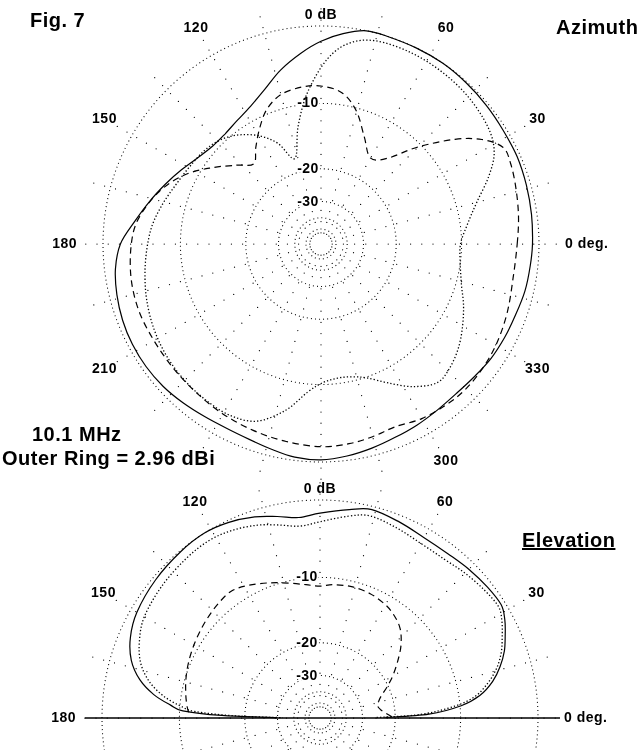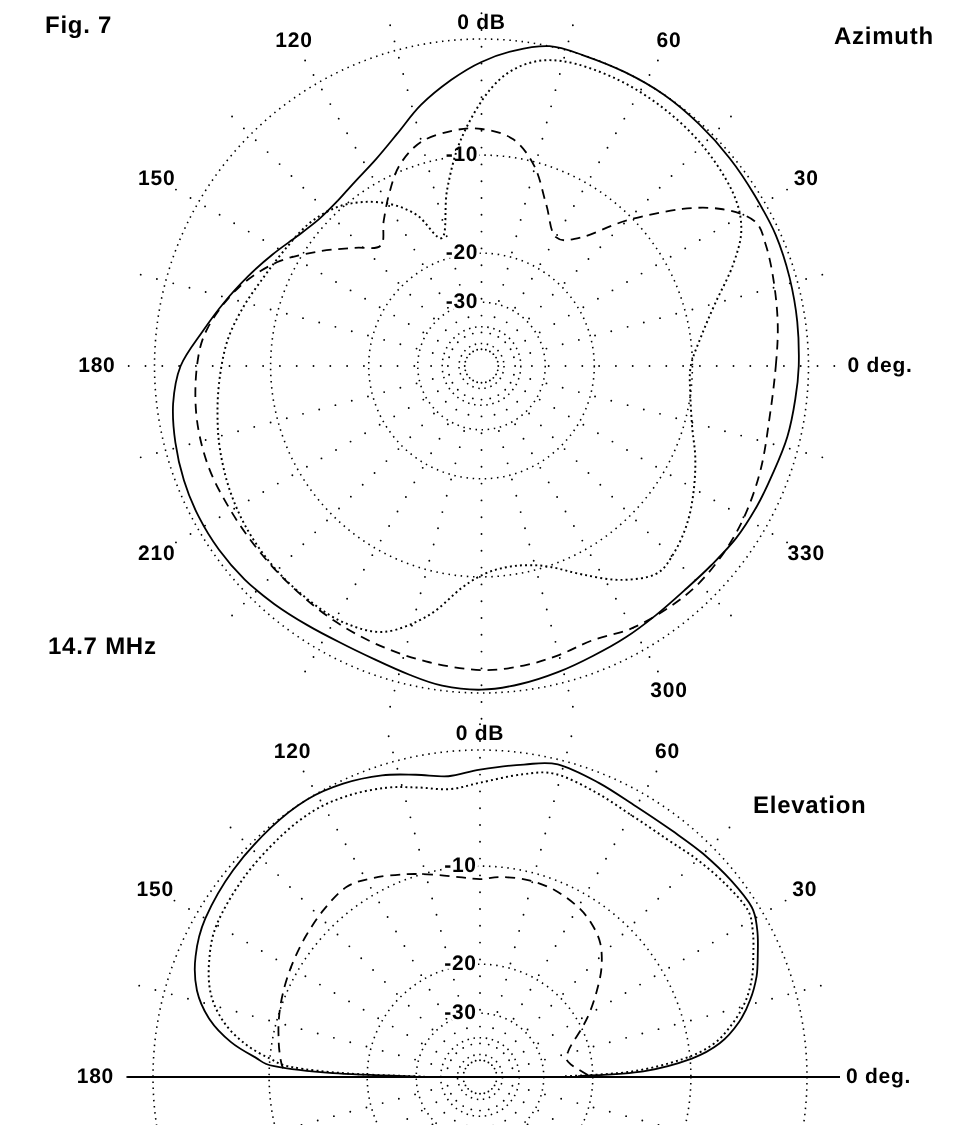--- a/index.html
+++ b/index.html
@@ -1,18 +1,18 @@
 <!DOCTYPE html>
 <html><head>
 <meta charset="utf-8">
 <style>
   html,body{margin:0;padding:0;background:#fff;}
   #screen{position:relative;width:640px;height:750px;background:#ffffff;overflow:hidden;
           font-family:"Liberation Sans",sans-serif;color:#000;}
-  .lbl{position:absolute;font-weight:bold;font-size:16px;letter-spacing:0.5px;white-space:pre;}
+  .lbl{position:absolute;font-weight:bold;font-size:20px;letter-spacing:0.5px;white-space:pre;}
   svg{position:absolute;left:0;top:0;}
   svg text{font-family:"Liberation Sans",sans-serif;font-weight:bold;font-size:14px;letter-spacing:0.5px;}
   svg text.ringlbl{paint-order:stroke;stroke:#ffffff;stroke-width:4px;}
 </style>
 </head>
 <body>
 
 <div id="screen">
   <svg id="plot" width="640" height="750" viewBox="0 0 640 750">
       <g>
@@ -62,17 +62,18 @@
         <path d="M385.4,717.4C392.7,716.9 416.3,716.2 428.9,714.2C441.6,712.2 452.7,708.8 461.2,705.7C469.6,702.5 474.5,699.6 479.8,695.5C485.0,691.5 489.3,686.2 492.7,681.3C496.1,676.4 498.3,671.4 500.2,666.3C502.2,661.3 503.5,656.0 504.4,650.9C505.2,645.8 505.1,640.7 505.2,635.5C505.3,630.3 505.5,624.9 504.8,619.7C504.1,614.6 504.1,610.2 501.2,604.8C498.3,599.4 492.9,593.1 487.5,587.1C482.1,581.2 475.3,574.8 468.8,569.2C462.2,563.7 455.6,559.2 448.2,553.9C440.7,548.7 432.3,543.0 424.1,537.7C415.9,532.4 407.9,526.6 399.2,521.9C390.5,517.3 380.3,511.7 371.9,509.6C363.6,507.6 357.9,509.1 349.3,509.7C340.6,510.2 328.4,511.8 320.0,513.1C311.6,514.4 306.1,516.9 298.9,517.5C291.8,518.0 284.5,516.6 277.2,516.5C269.8,516.4 262.7,515.9 254.7,516.9C246.6,517.9 237.2,519.7 228.8,522.4C220.4,525.1 212.5,528.2 204.5,533.1C196.4,538.0 188.7,544.0 180.6,551.8C172.4,559.6 162.8,569.9 155.5,580.0C148.2,590.0 141.1,602.7 136.9,612.3C132.7,621.9 131.3,629.5 130.4,637.5C129.4,645.5 129.8,653.3 131.3,660.3C132.9,667.4 136.1,674.0 139.8,679.7C143.6,685.4 148.7,690.4 153.8,694.6C158.8,698.8 165.3,702.2 170.2,704.9C175.0,707.6 174.2,709.1 182.8,710.8C191.5,712.6 206.3,714.3 221.9,715.4C237.5,716.6 267.3,717.3 276.4,717.6" fill="none" stroke="#000" stroke-width="1.2"></path>
         <path d="M376.7,717.5C383.9,717.0 407.2,716.4 420.2,714.5C433.2,712.6 445.4,709.3 454.6,706.2C463.8,703.2 469.8,700.2 475.4,696.2C481.1,692.2 484.8,687.0 488.5,682.2C492.1,677.4 494.9,672.3 497.1,667.2C499.2,662.2 500.4,657.1 501.3,652.0C502.2,647.0 502.1,642.0 502.2,636.9C502.3,631.7 502.5,626.3 501.9,621.3C501.3,616.2 501.4,611.8 498.4,606.5C495.4,601.3 489.6,595.4 484.1,589.8C478.5,584.3 471.6,578.2 464.9,573.1C458.2,568.0 451.5,564.1 444.1,559.1C436.8,554.1 428.7,548.5 420.8,543.4C412.9,538.2 405.2,532.6 396.8,528.0C388.4,523.4 378.4,518.0 370.4,516.0C362.3,514.0 356.8,515.2 348.4,516.2C340.0,517.1 328.1,520.1 320.0,521.8C311.9,523.5 306.7,525.6 299.8,526.1C293.0,526.7 286.1,525.2 279.0,525.0C271.9,524.9 265.1,524.3 257.3,525.2C249.6,526.1 240.5,527.7 232.5,530.3C224.4,532.9 216.8,535.8 209.1,540.5C201.4,545.2 194.0,551.0 186.2,558.5C178.4,566.0 169.1,575.9 162.2,585.6C155.2,595.3 148.2,607.3 144.4,616.6C140.6,625.9 140.0,633.6 139.4,641.3C138.8,649.1 139.0,656.5 140.7,663.2C142.4,669.9 145.6,676.3 149.4,681.7C153.2,687.2 158.4,692.0 163.5,696.0C168.6,700.0 174.7,703.2 179.9,705.7C185.1,708.3 186.0,709.8 194.8,711.4C203.6,713.1 218.1,714.7 232.8,715.7C247.5,716.8 274.6,717.4 282.9,717.7" fill="none" stroke="#000" stroke-width="1.3" stroke-dasharray="1.3 2.1"></path>
         <path d="M391.9,716.7C391.0,716.2 388.2,714.6 386.3,713.4C384.4,712.2 381.9,710.8 380.4,709.5C379.0,708.2 377.9,707.2 377.6,705.8C377.3,704.4 378.0,702.9 378.7,701.2C379.3,699.5 380.0,698.0 381.5,695.6C382.9,693.2 385.3,689.9 387.2,686.7C389.0,683.4 390.9,680.2 392.7,676.0C394.4,671.9 396.2,666.8 397.6,661.6C399.0,656.5 400.6,650.5 401.0,645.1C401.4,639.6 401.3,633.8 400.2,628.9C399.1,624.0 396.8,619.7 394.3,615.7C391.8,611.7 389.4,608.4 385.4,604.7C381.4,601.1 375.7,596.7 370.2,593.7C364.8,590.7 358.7,588.4 352.7,586.9C346.7,585.4 339.5,584.8 334.0,584.7C328.6,584.5 324.7,586.1 320.0,586.1C315.3,586.1 311.2,585.2 306.0,584.7C300.8,584.2 294.7,583.4 288.9,583.1C283.0,582.8 277.4,582.5 270.8,582.8C264.2,583.1 256.0,583.8 249.4,585.2C242.8,586.6 236.8,587.7 231.2,591.2C225.6,594.7 220.5,600.9 215.9,606.4C211.4,611.9 207.5,618.0 203.9,624.0C200.4,630.1 197.4,636.4 194.8,642.8C192.2,649.1 190.0,656.1 188.6,662.2C187.1,668.3 186.3,674.2 185.9,679.5C185.4,684.9 185.7,690.3 185.8,694.3C185.9,698.4 186.3,701.2 186.7,704.0C187.1,706.8 187.5,709.1 188.3,711.1C189.1,713.1 190.9,715.0 191.4,715.8" fill="none" stroke="#000" stroke-width="1.2" stroke-dasharray="6.5 4.5"></path>
       </g>
     </svg>
 
   <div class="lbl" style="left:30px;top:9px;">Fig. 7</div>
 
   <div class="lbl" style="left:556px;top:16px;">Azimuth</div>
 
-  <div class="lbl" style="left:502px;top:529px;">Elevation</div>
+  <div class="lbl" style="left:522px;top:529px;text-decoration:underline;">Elevation</div>
 
-  <div class="lbl" style="left:32px;top:423px;">14.7 MHz</div>
+  <div class="lbl" style="left:32px;top:423px;">10.1 MHz</div>
 
+  <div class="lbl" style="left:2px;top:447px;">Outer Ring = 2.96 dBi</div>
 </div>
 
 </body></html>

